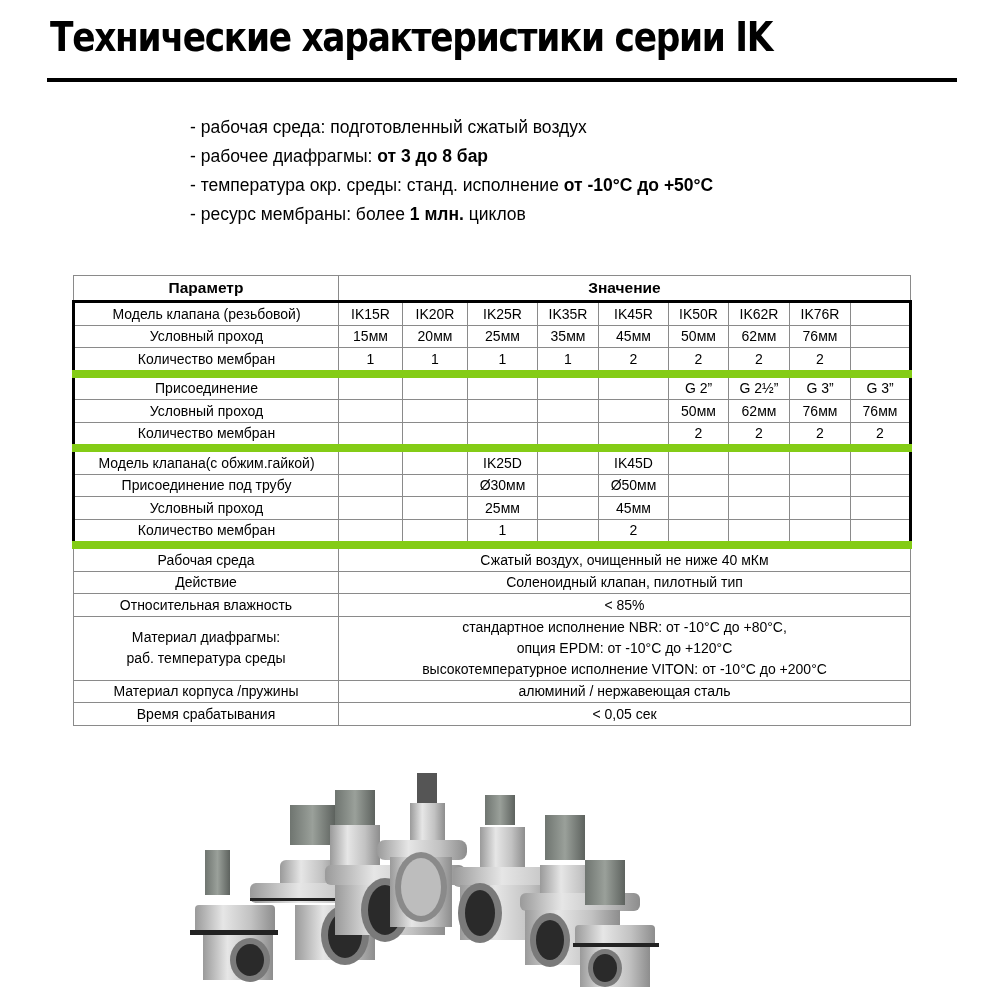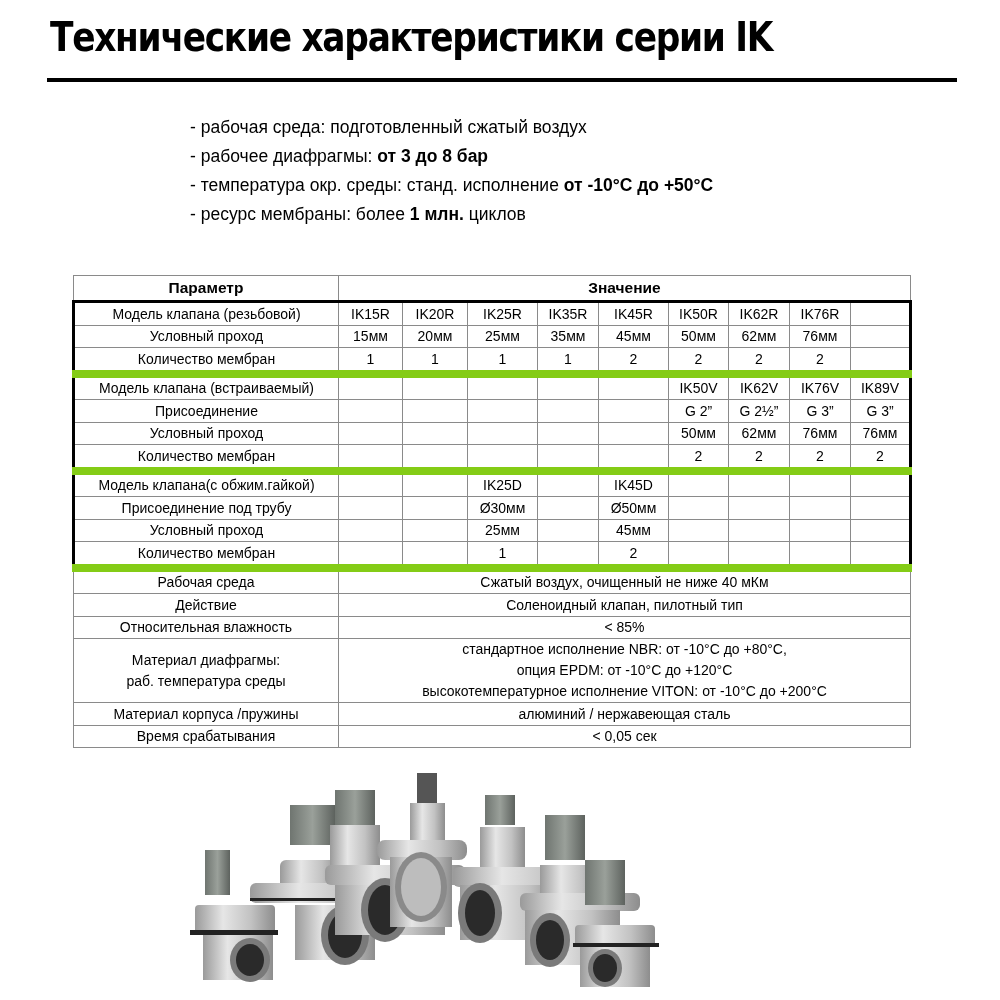--- a/index.html
+++ b/index.html
@@ -80,32 +80,20 @@
         <td class="">1</td>
         <td class="">1</td>
         <td class="">1</td>
         <td class="">1</td>
         <td class="">2</td>
         <td class="">2</td>
         <td class="">2</td>
         <td class="">2</td>
         <td class="gr"></td>
       </tr>
-      <tr class="group-top">
-        <td class="b gl">Модель клапана (встраиваемый)</td>
-        <td class="b"></td>
-        <td class="b"></td>
-        <td class="b"></td>
-        <td class="b"></td>
-        <td class="b"></td>
-        <td class="b">IK50V</td>
-        <td class="b">IK62V</td>
-        <td class="b">IK76V</td>
-        <td class="b gr">IK89V</td>
-      </tr>
       <tr class="">
         <td class="gl">Присоединение</td>
         <td class=""></td>
         <td class=""></td>
         <td class=""></td>
         <td class=""></td>
         <td class=""></td>
         <td class="">G 2”</td>
         <td class="">G 2½”</td>
         <td class="">G 3”</td>

